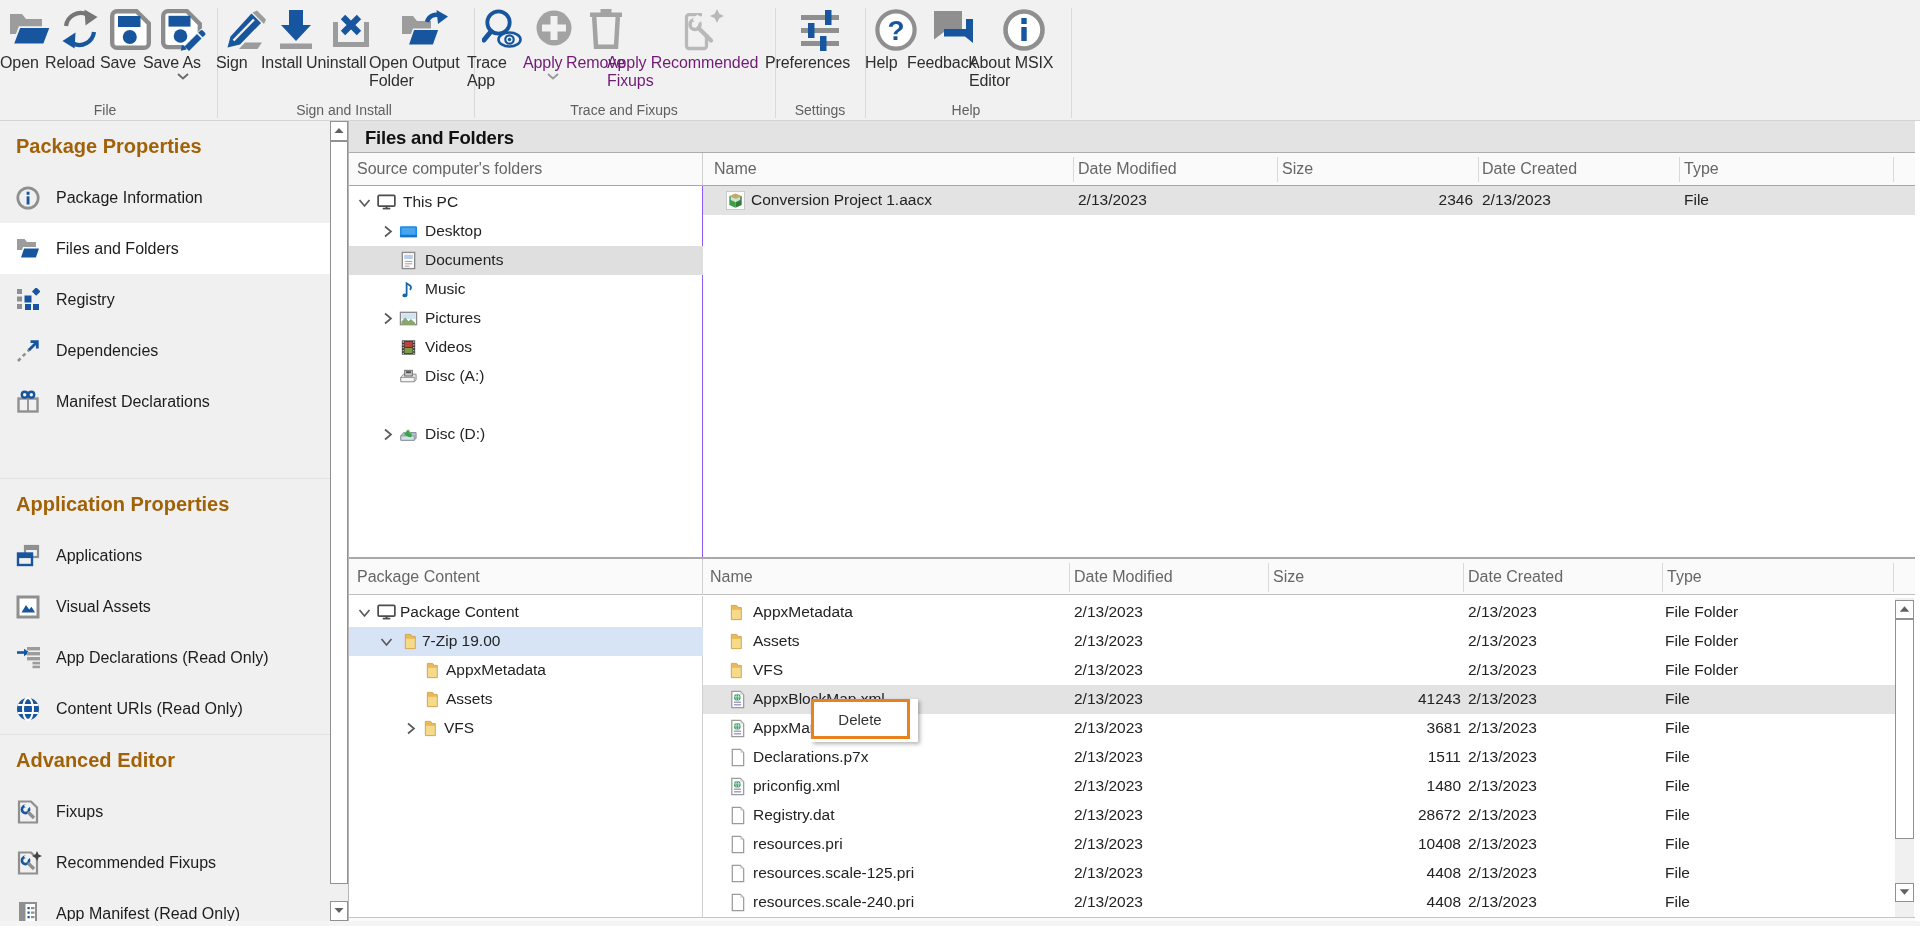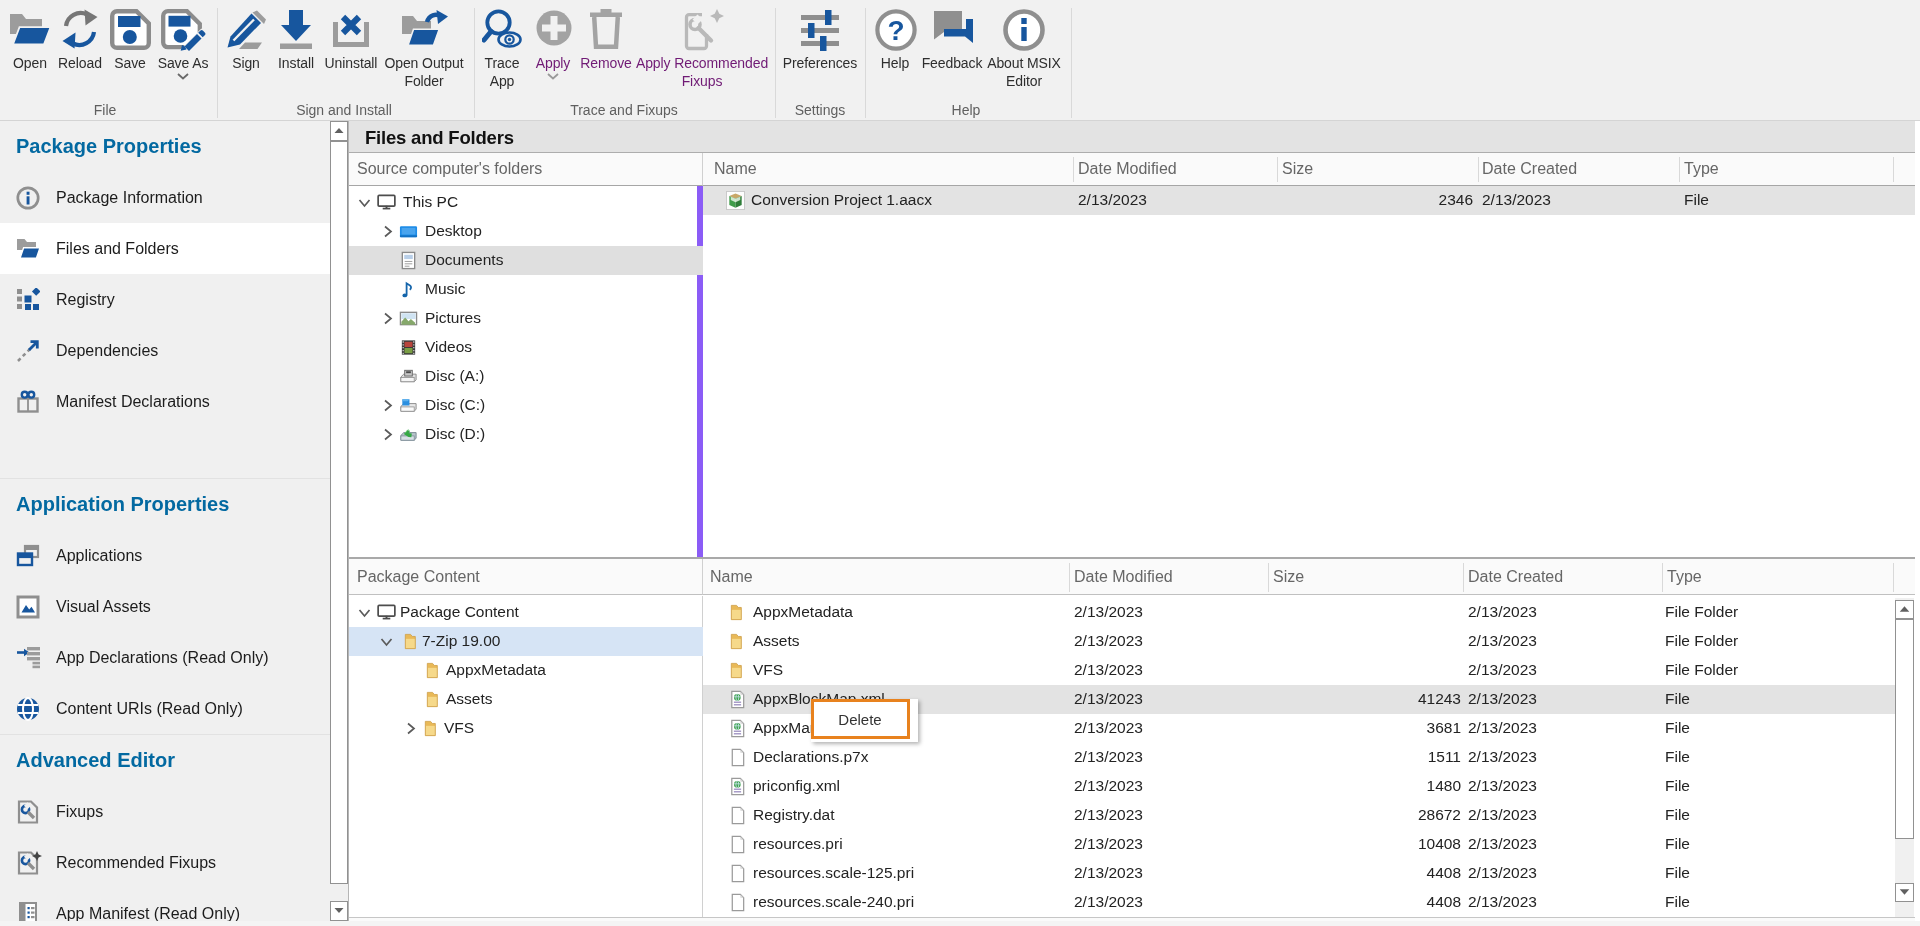--- a/index.html
+++ b/index.html
@@ -5,28 +5,28 @@
 * { margin:0; padding:0; box-sizing:border-box; }
 html,body { width:1920px; height:926px; overflow:hidden; background:#fff;
   font-family:"Liberation Sans", sans-serif; }
 .abs { position:absolute; }
 
 #ribbon { position:absolute; left:0; top:0; width:1920px; height:121px;
   background:#f1f1f1; border-bottom:1px solid #d4d4d4; }
 .rsep { position:absolute; top:8px; height:110px; width:1px; background:#d9d9d9; }
 .rlbl { position:absolute; top:102px; height:16px; font-size:14px; color:#5f5f5f;
   text-align:center; line-height:16px; }
-.btn { position:absolute; top:54px; text-align:center; font-size:14px; color:#2e2e2e;
+.btn { position:absolute; top:54px; text-align:left; font-size:16px; color:#2e2e2e;
   line-height:18px; letter-spacing:-0.1px; }
 .btn.dis { color:#701a75; }
 .bic { position:absolute; top:9px; }
 
 #sidebar { position:absolute; left:0; top:121px; width:330px; height:800px;
   background:#f0f0f0; }
-.shead { position:absolute; left:16px; font-size:20px; font-weight:bold; color:#0369a1;text-align:center; }
+.shead { position:absolute; left:16px; font-size:20px; font-weight:bold; color:#a16207;text-align:center; }
 .sitem { position:absolute; left:0; width:330px; height:51px;padding-left:16px; }
 .sitem .txt { position:absolute; left:56px; top:50%; transform:translateY(-50%);
   font-size:16px; color:#1c1c1c; white-space:nowrap; }
 .sitem .ic { position:absolute; left:16px; top:50%; transform:translateY(-50%); }
 .sitem.sel { background:#fff; }
 .sdiv { position:absolute; left:0; width:330px; height:1px; background:#e2e2e2; }
 
 .sb-btn { position:absolute; background:#fff; border:1px solid #919191; }
 .sb-thumb { position:absolute; background:#fff; border:1px solid #919191; }
 
@@ -441,21 +441,21 @@
     <span style="left:579px">Size</span>
     <span style="left:779px">Date Created</span>
     <span style="left:981px">Type</span>
   </div>
   <div class="colsep" style="left:724px;top:36px;height:25px"></div>
   <div class="colsep" style="left:928px;top:36px;height:25px"></div>
   <div class="colsep" style="left:1129px;top:36px;height:25px"></div>
   <div class="colsep" style="left:1330px;top:36px;height:25px"></div>
   <div class="colsep" style="left:1544px;top:36px;height:25px"></div>
 
-  <div id="toptree" class="abs" style="left:0;top:65px;width:354px;height:371px;border-right:6px solid #8b5cf6">
+  <div id="toptree" class="abs" style="left:0;top:65px;width:354px;height:371px;border-right:1px solid #8b5cf6">
 <div class="treerow" style="left:0;top:2px;width:354px;">
         <svg class="chev" style="left:9px" width="13" height="13">
           <use href="#chev-d"></use>
         </svg>
         <svg class="ticon" style="left:28px" width="19" height="19">
           <use href="#i-mon"></use>
         </svg>
         <div class="lab" style="left:54px">This PC</div>
       </div>
 <div class="treerow" style="left:0;top:31px;width:354px;">
@@ -492,29 +492,20 @@
         <svg class="ticon" style="left:50px" width="19" height="19">
           <use href="#i-vid"></use>
         </svg>
         <div class="lab" style="left:76px">Videos</div>
       </div>
 <div class="treerow" style="left:0;top:176px;width:354px;">
         <svg class="ticon" style="left:50px" width="19" height="19">
           <use href="#i-discA"></use>
         </svg>
         <div class="lab" style="left:76px">Disc (A:)</div>
-      </div>
-<div class="treerow" style="left:0;top:205px;width:354px;">
-        <svg class="chev" style="left:32px" width="13" height="13">
-          <use href="#chev-r"></use>
-        </svg>
-        <svg class="ticon" style="left:50px" width="19" height="19">
-          <use href="#i-discC"></use>
-        </svg>
-        <div class="lab" style="left:76px">Disc (C:)</div>
       </div>
 <div class="treerow" style="left:0;top:234px;width:354px;">
         <svg class="chev" style="left:32px" width="13" height="13">
           <use href="#chev-r"></use>
         </svg>
         <svg class="ticon" style="left:50px" width="19" height="19">
           <use href="#i-discD"></use>
         </svg>
         <div class="lab" style="left:76px">Disc (D:)</div>
       </div>

